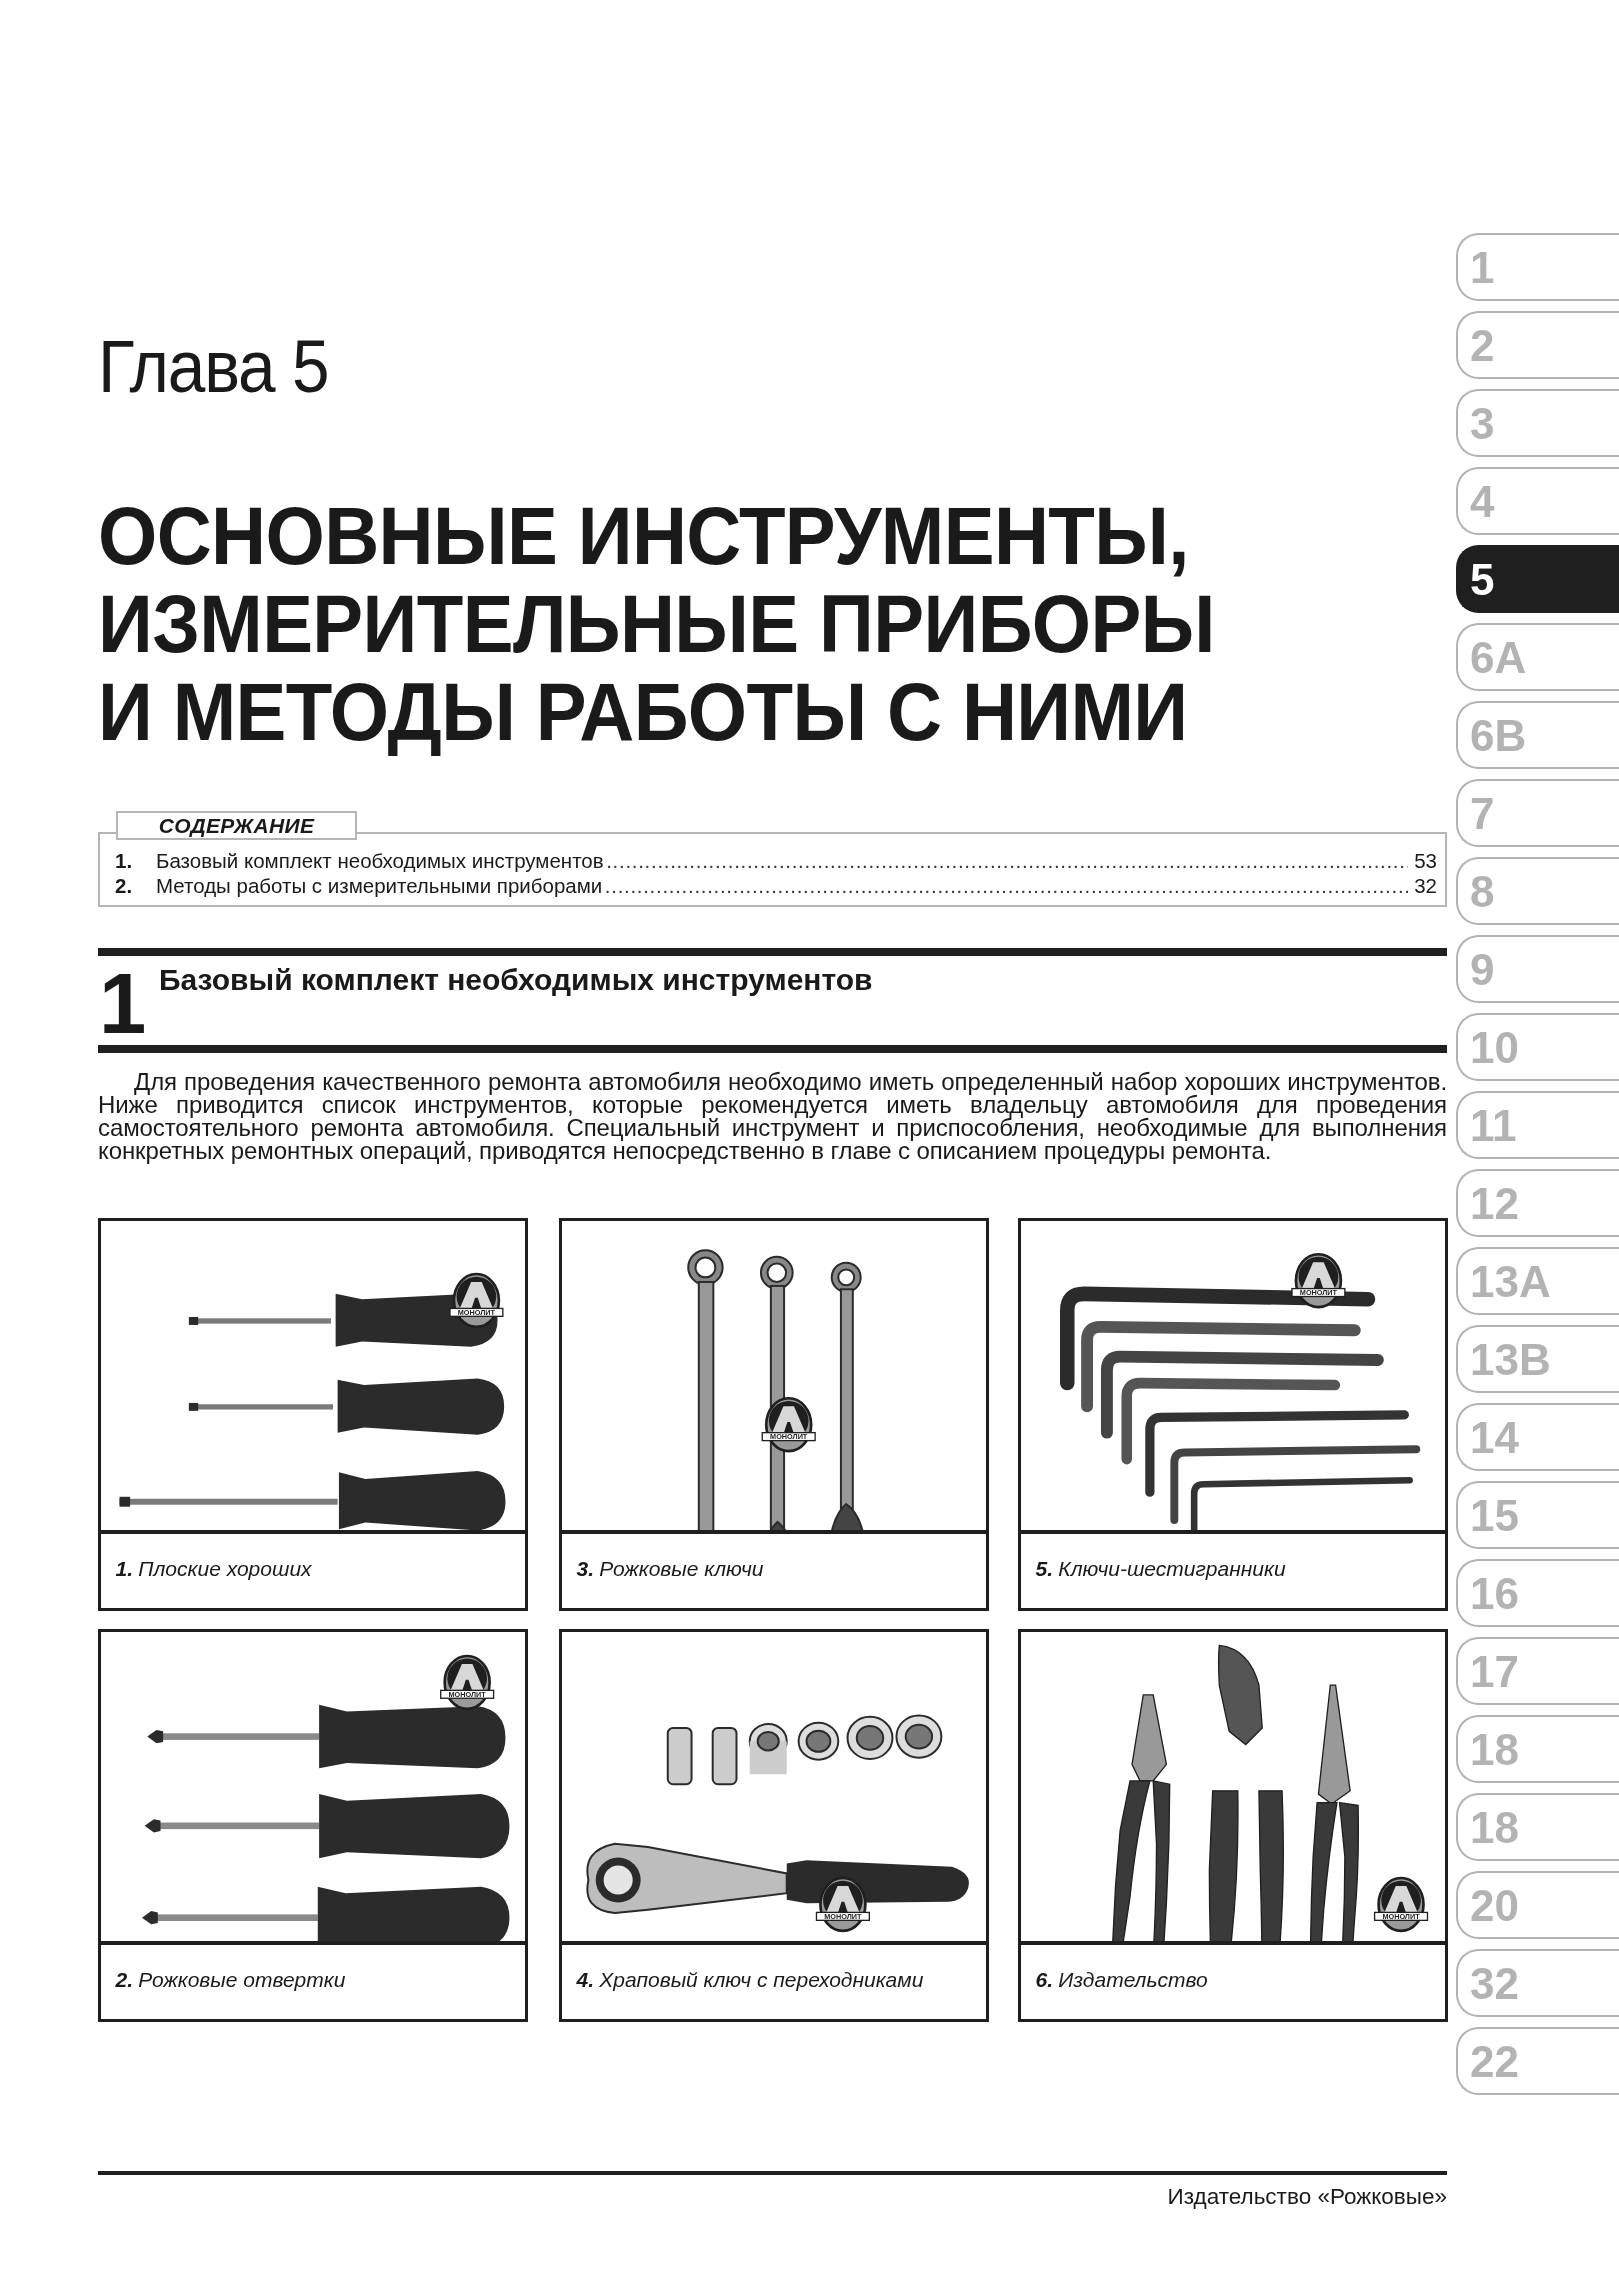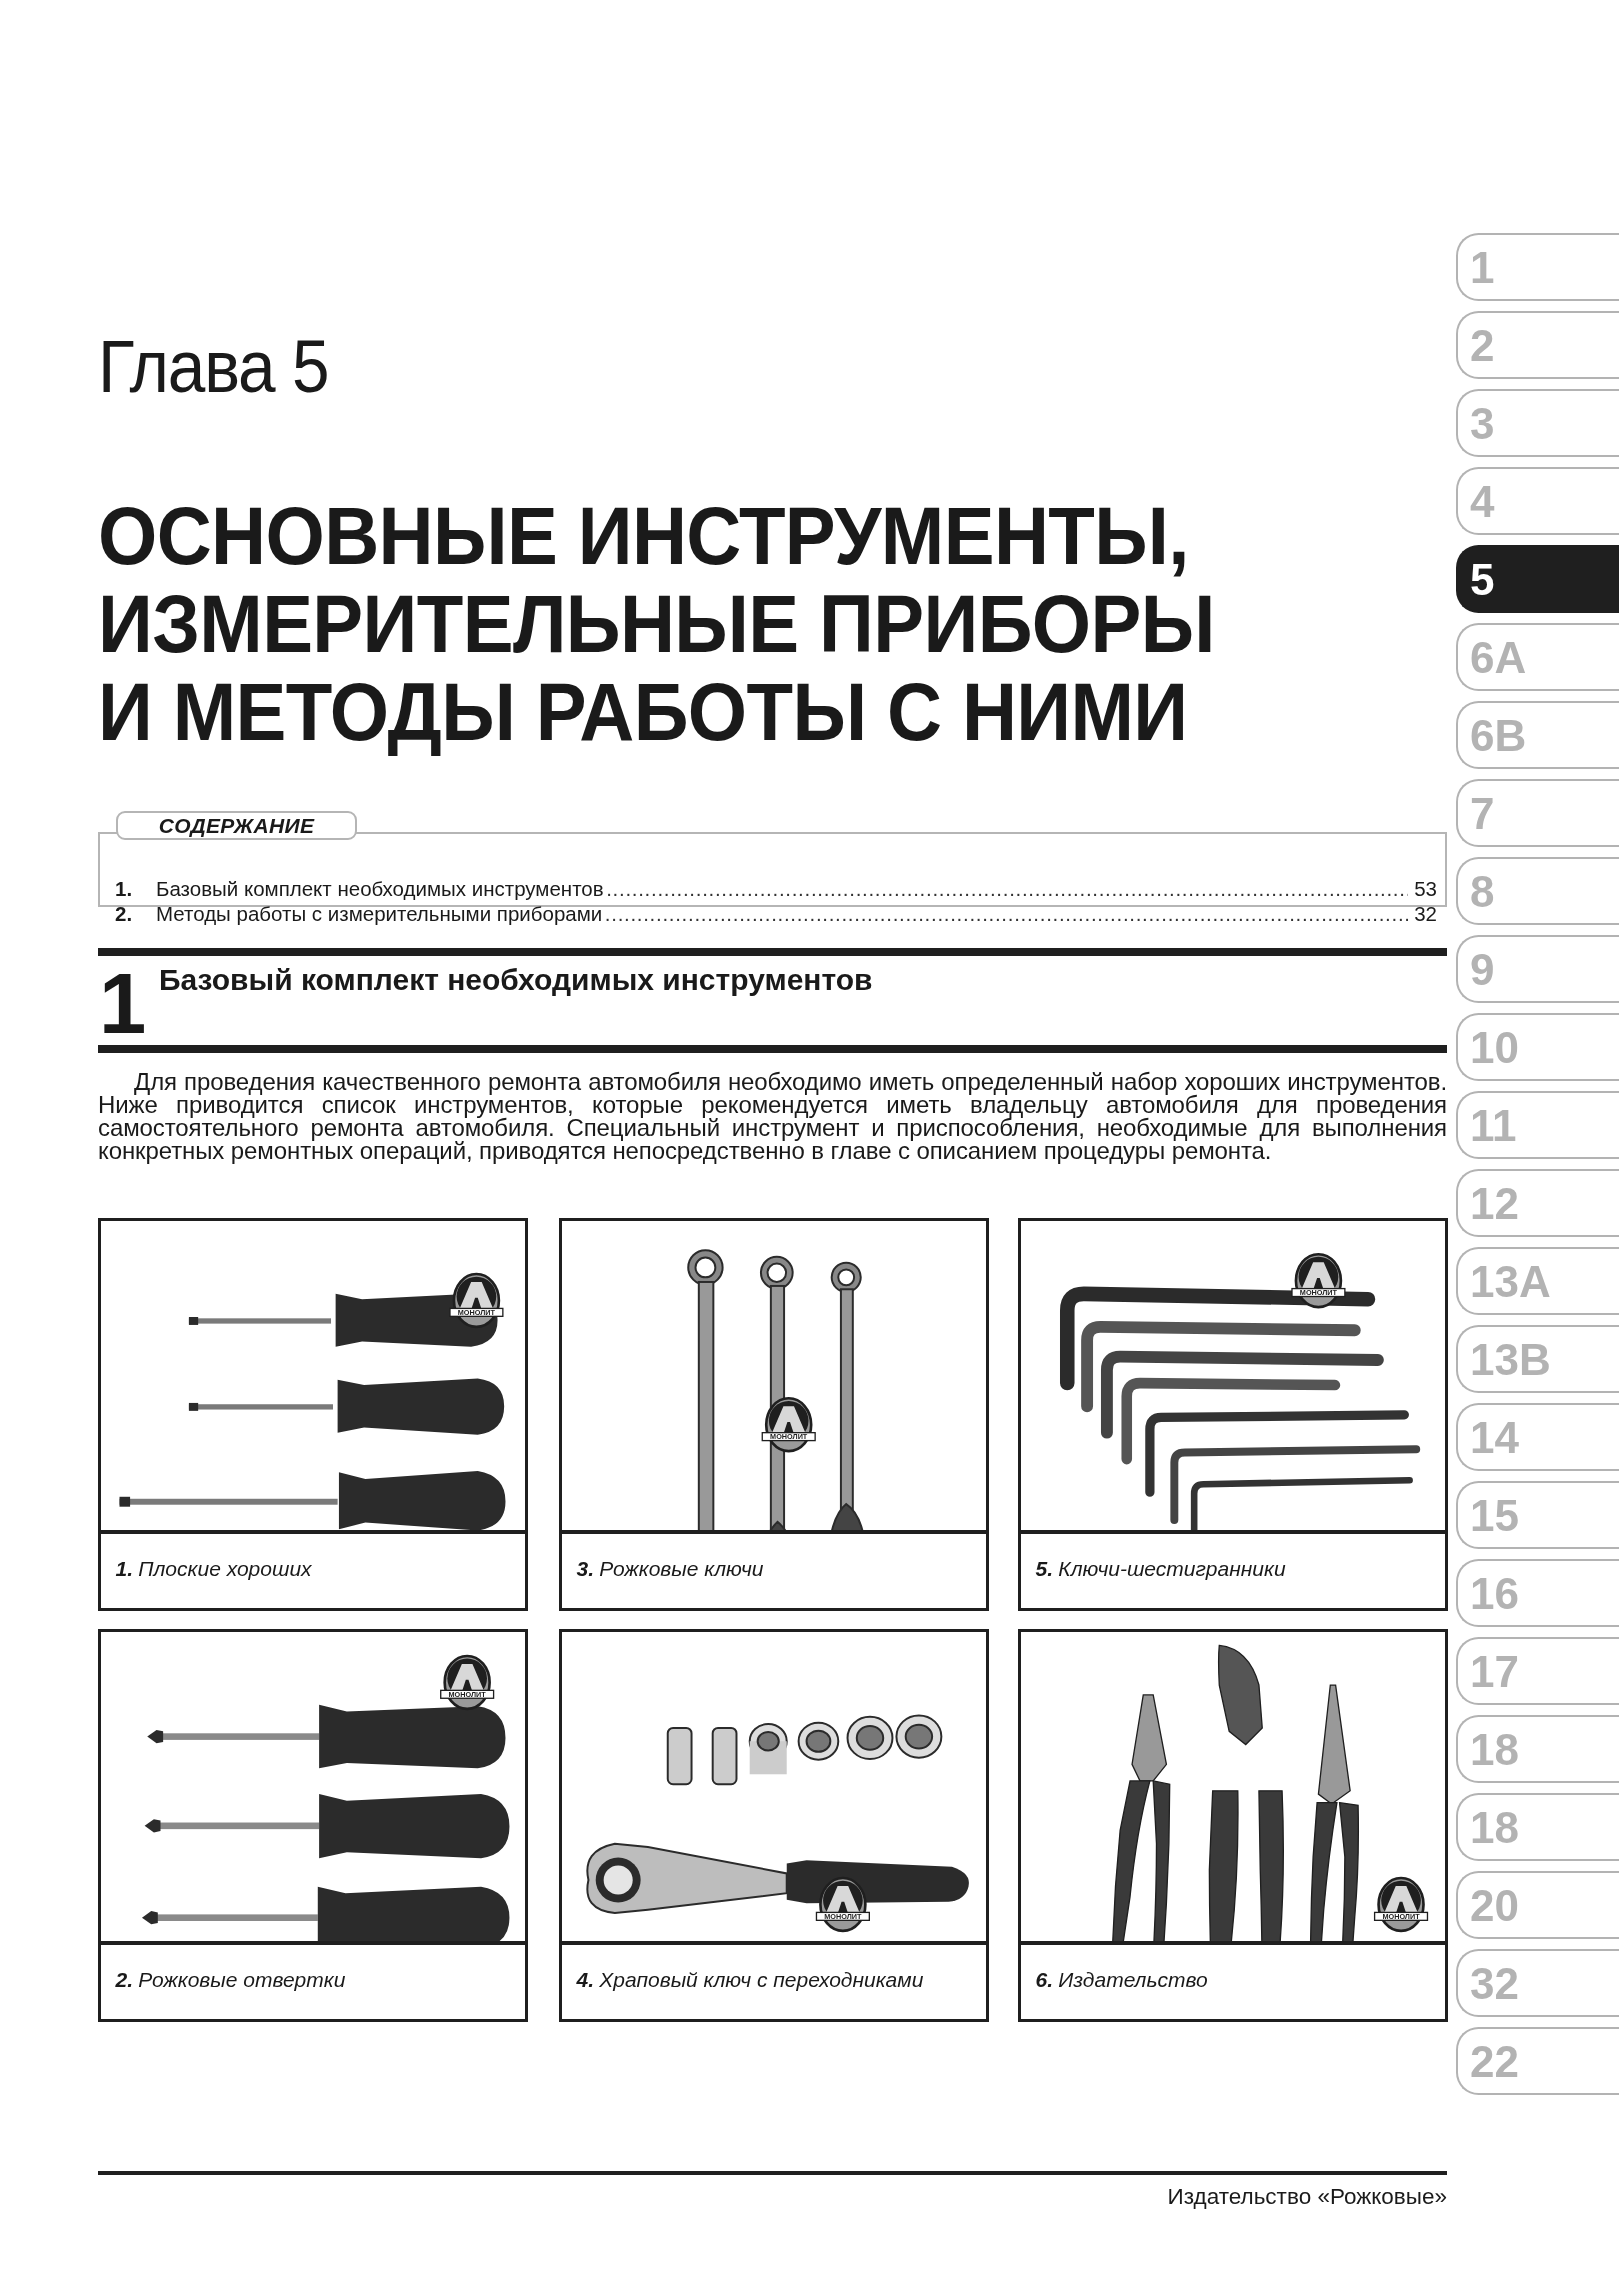--- a/index.html
+++ b/index.html
@@ -12,29 +12,29 @@
                    font-weight: 400; letter-spacing: -1.3px; transform: scaleX(0.9); transform-origin: left top; white-space: nowrap; }
   .chapter-title { left: 98px; top: 492px; font-size: 82px; line-height: 88px;
                    font-weight: 700; letter-spacing: -0.7px; white-space: nowrap;
                    transform: scaleX(0.93); transform-origin: left top; }
   .chapter-title div { height: 88px; }
 
   
   .toc-box { left: 98px; top: 832px; width: 1349px; height: 75px;
              border: 2.6px solid #b5b5b5; box-sizing: border-box; }
   .toc-tab { left: 116px; top: 811px; width: 241px; height: 29px; background: #fff;
-             border: 2.6px solid #b5b5b5; border-radius: 9px; box-sizing: border-box;
+             border: 2.6px solid #b5b5b5; border-radius: 0; box-sizing: border-box;
              display: flex; align-items: center; justify-content: center; }
   .toc-tab span { font-size: 21px; font-weight: 700; font-style: italic; letter-spacing: 0.3px; }
   .toc-item { left: 115px; width: 1322px; height: 25px; display: flex; align-items: baseline;
               font-size: 20.5px; line-height: 25px; }
   .toc-num { width: 41px; font-weight: 700; }
   .toc-text { white-space: nowrap; }
   .toc-dots { flex: 1; overflow: hidden; white-space: nowrap; margin: 0 2.6px; letter-spacing: 0.7px; color:#333; }
-  .toc-page { width: 26.4px; text-align: right; margin-top: 28px; }
+  .toc-page { width: 26.4px; text-align: right; }
 
   
   .rule { left: 98px; width: 1349px; height: 8px; background: #1f1f1f; }
   .section-num { left: 99px; top: 957px; font-size: 85px; line-height: 93px; font-weight: 700; }
   .section-title { left: 159px; top: 960px; font-size: 30px; line-height: 40px; font-weight: 700; white-space: nowrap; }
 
   
   .body-text { left: 98px; top: 1070px; width: 1349px; font-size: 24px; line-height: 23px;
                text-align: justify; text-indent: 36px; letter-spacing: -0.1px; }
 

